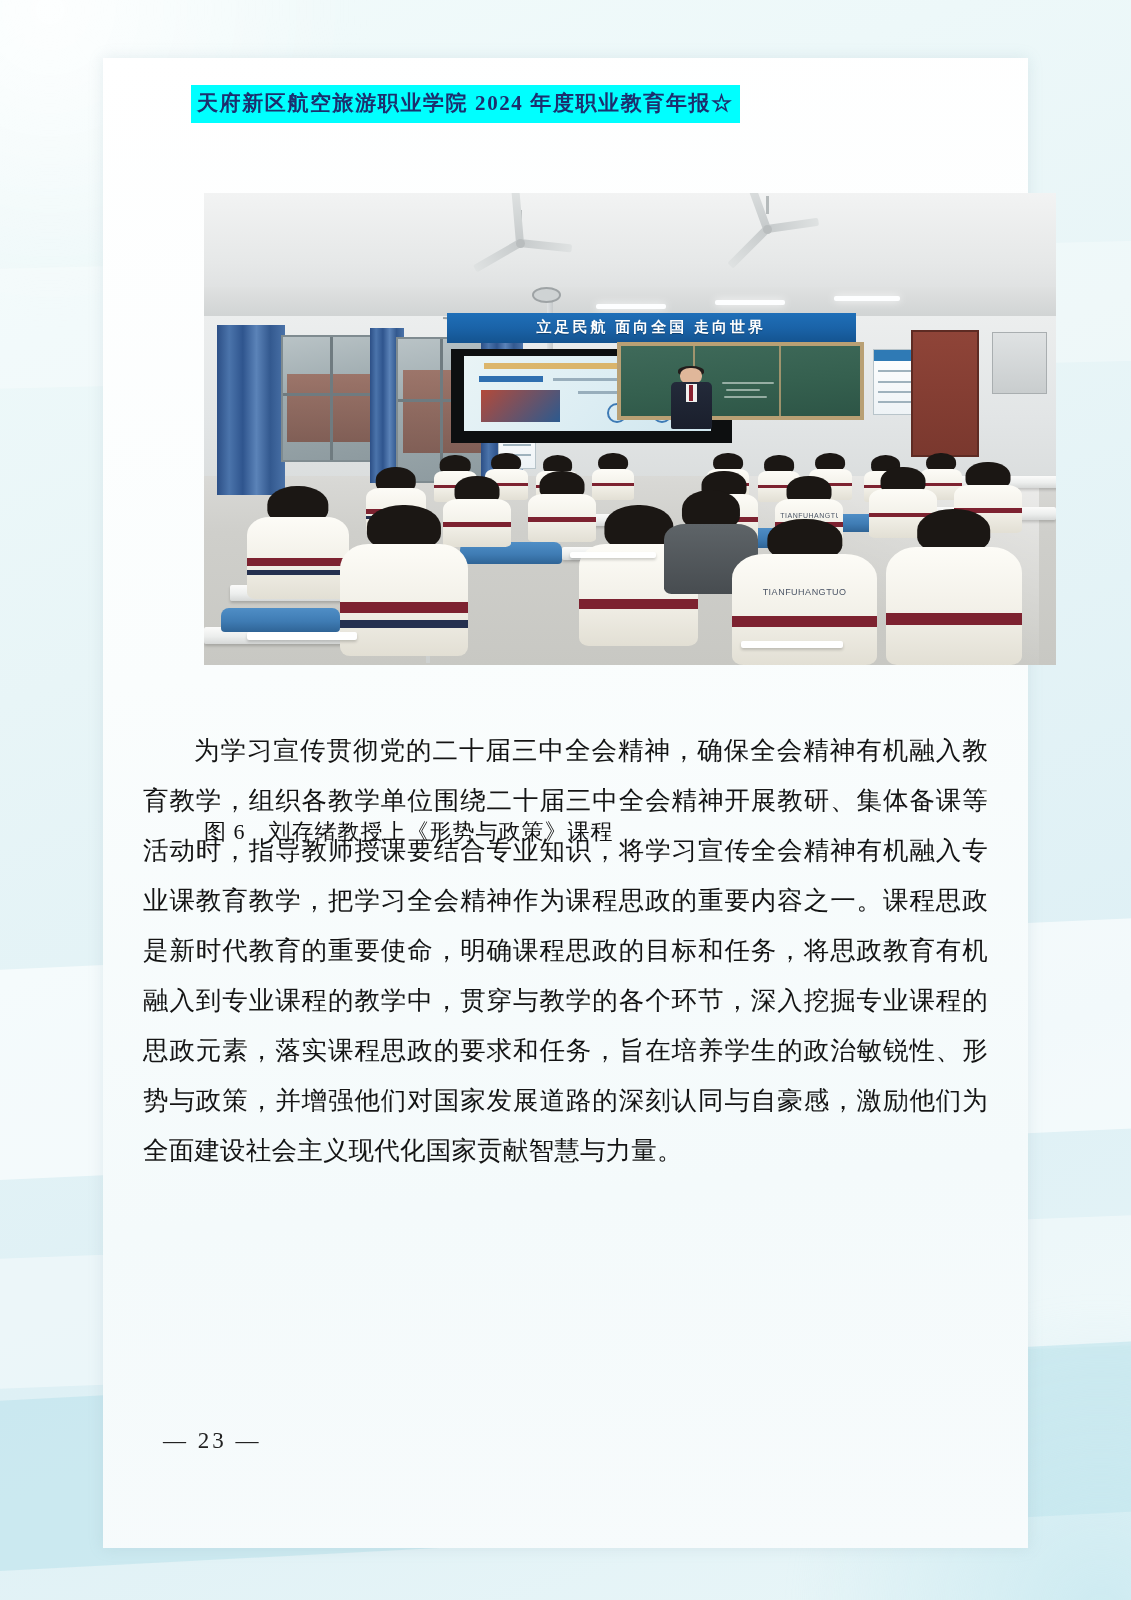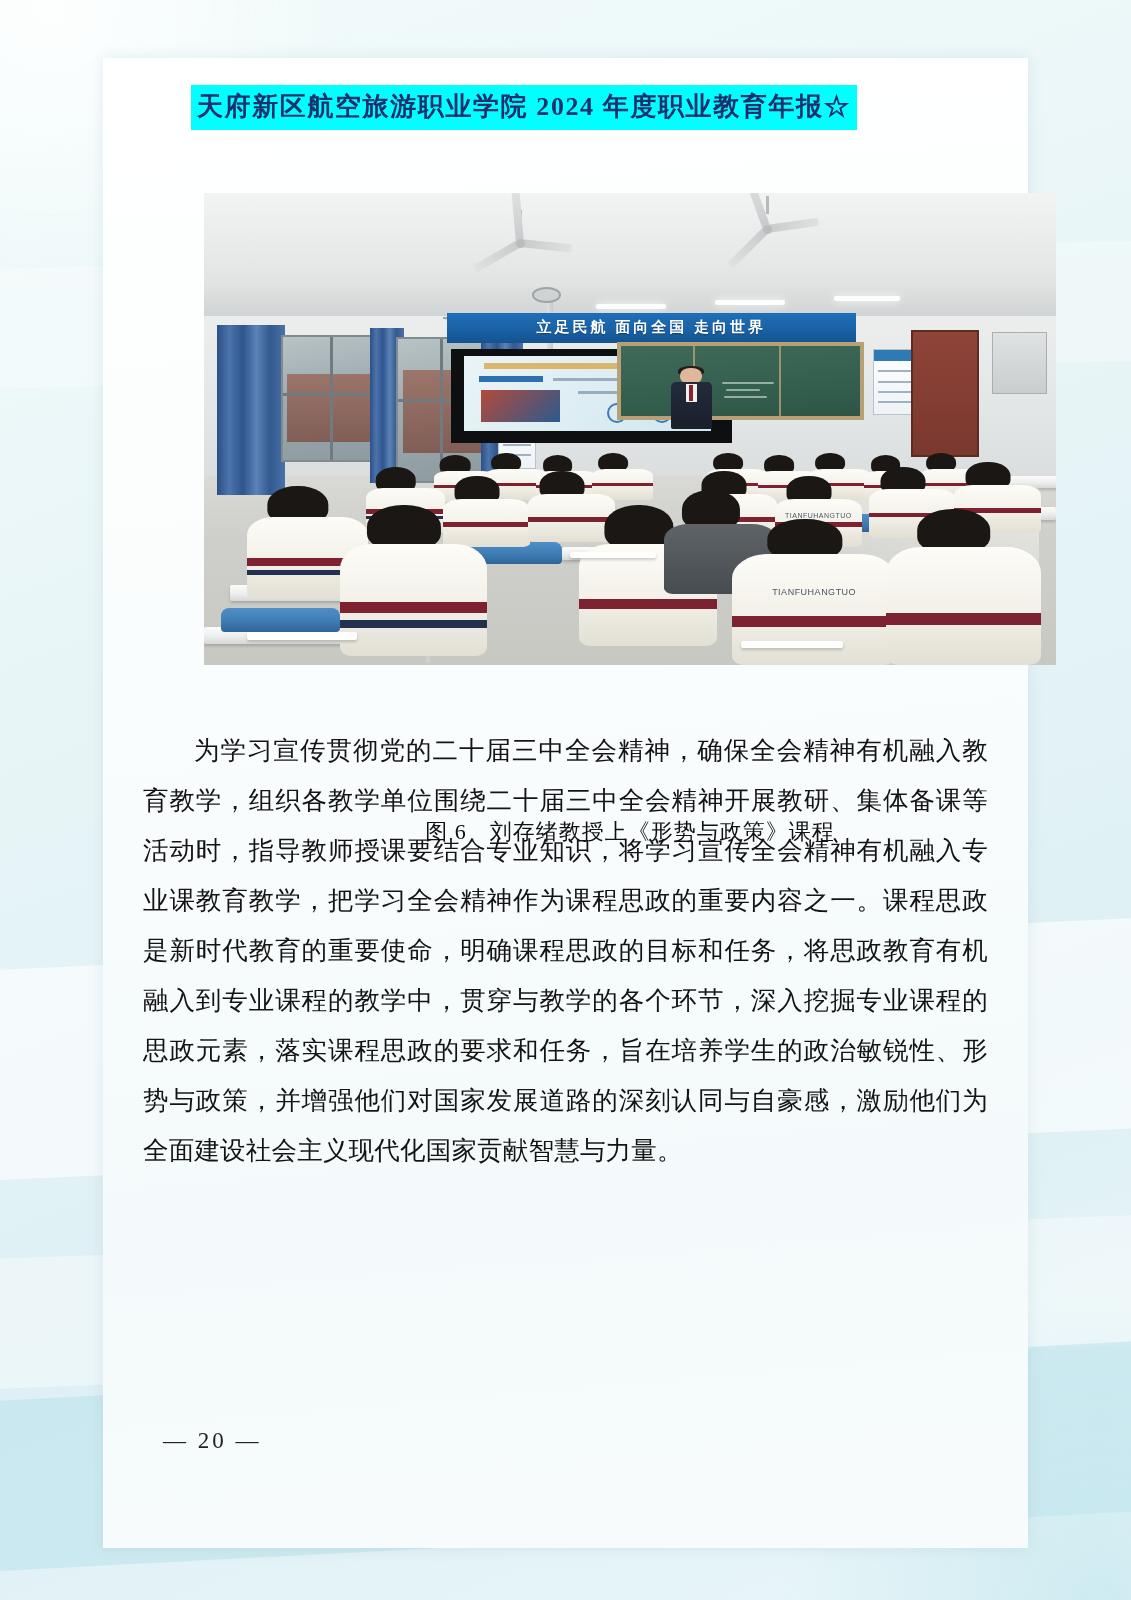--- a/index.html
+++ b/index.html
@@ -62,21 +62,21 @@
     position: absolute;
     left: 88px;
     top: 27px;
     white-space: nowrap;
   }
   #header-text {
     display: inline-block;
     background: #00ffff;
     color: #1c2f6e;
     font-family: "Liberation Serif", serif;
-    font-size: 26px;
+    font-size: 21px;
     font-weight: bold;
     letter-spacing: 1.6px;
     line-height: 1.55;
     padding: 2px 6px 3px 6px;
   }
 
   
   #figure {
     position: absolute;
     left: 101px;
@@ -255,21 +255,20 @@
   .stu .hair {
     position: absolute; left: 50%; top: 0;
     transform: translateX(-50%);
     background: #1b1714;
     border-radius: 48% 48% 36% 36%;
   }
   .stu .jacket {
     position: absolute; left: 0; bottom: 0; width: 100%;
     background: linear-gradient(180deg,#fdfcf7 0%, #f2f0e8 55%, #e2dfd4 100%);
     border-radius: 22% 22% 8% 8%;
-    padding-left: 19px;
   }
   .stu .stripe-red {
     position: absolute; left: 0; width: 100%; height: 10%;
     background: #7d2230;
   }
   .stu .stripe-navy {
     position: absolute; left: 0; width: 100%; height: 7%;
     background: #24304f;
   }
   .stu .uni-text {
@@ -278,21 +277,20 @@
     font-size: 7px; letter-spacing: 0.5px; text-align: center;
     white-space: nowrap; overflow: hidden;
   }
   .stu.dark .jacket { background: linear-gradient(180deg,#5e6468,#474c50); }
 
   
   #caption {
     position: absolute;
     left: 0; top: 624px;
     width: 100%;
-    text-align: center;
     font-family: "Liberation Serif", serif;
     font-size: 22px;
     color: #111;
     letter-spacing: 1px;
   }
 
   
   #body-text {
     position: absolute;
     left: 40px;
@@ -592,16 +590,16 @@
         <div class="desk" style="left:43%; top:76%; width:10%; height:6px; background:#ffffff;"></div>
         <div class="desk" style="left:63%; top:95%; width:12%; height:7px; background:#ffffff;"></div>
 
       </div>
 
       <figcaption id="caption">图 6　刘存绪教授上《形势与政策》课程</figcaption>
     </figure>
 
     <div id="body-text">为学习宣传贯彻党的二十届三中全会精神，确保全会精神有机融入教育教学，组织各教学单位围绕二十届三中全会精神开展教研、集体备课等活动时，指导教师授课要结合专业知识，将学习宣传全会精神有机融入专业课教育教学，把学习全会精神作为课程思政的重要内容之一。课程思政是新时代教育的重要使命，明确课程思政的目标和任务，将思政教育有机融入到专业课程的教学中，贯穿与教学的各个环节，深入挖掘专业课程的思政元素，落实课程思政的要求和任务，旨在培养学生的政治敏锐性、形势与政策，并增强他们对国家发展道路的深刻认同与自豪感，激励他们为全面建设社会主义现代化国家贡献智慧与力量。</div>
 
-    <div id="page-number">— 20 —</div>
+    <div id="page-number">— 23 —</div>
 
   </div>
 </div>
 
 </body></html>

